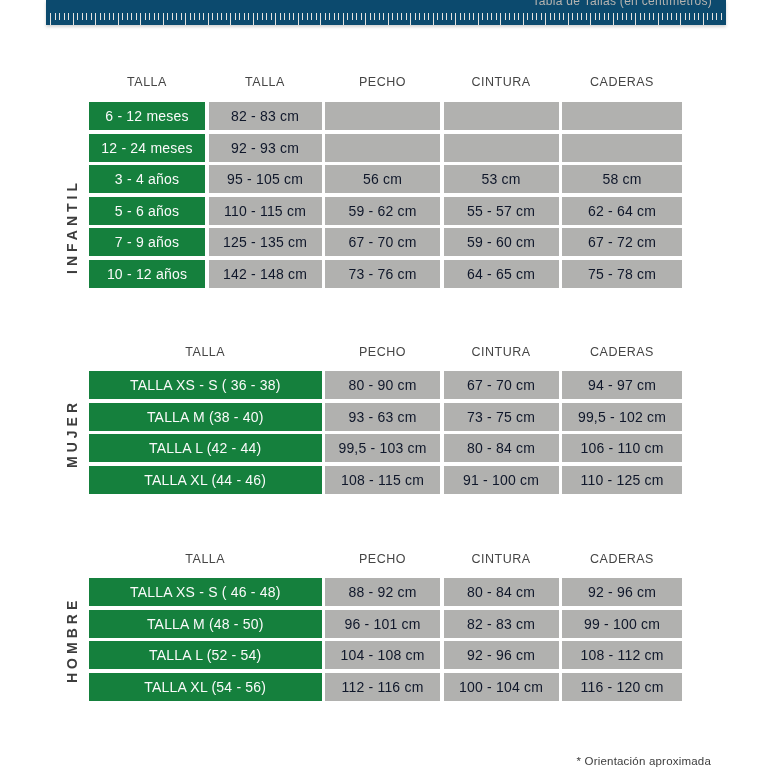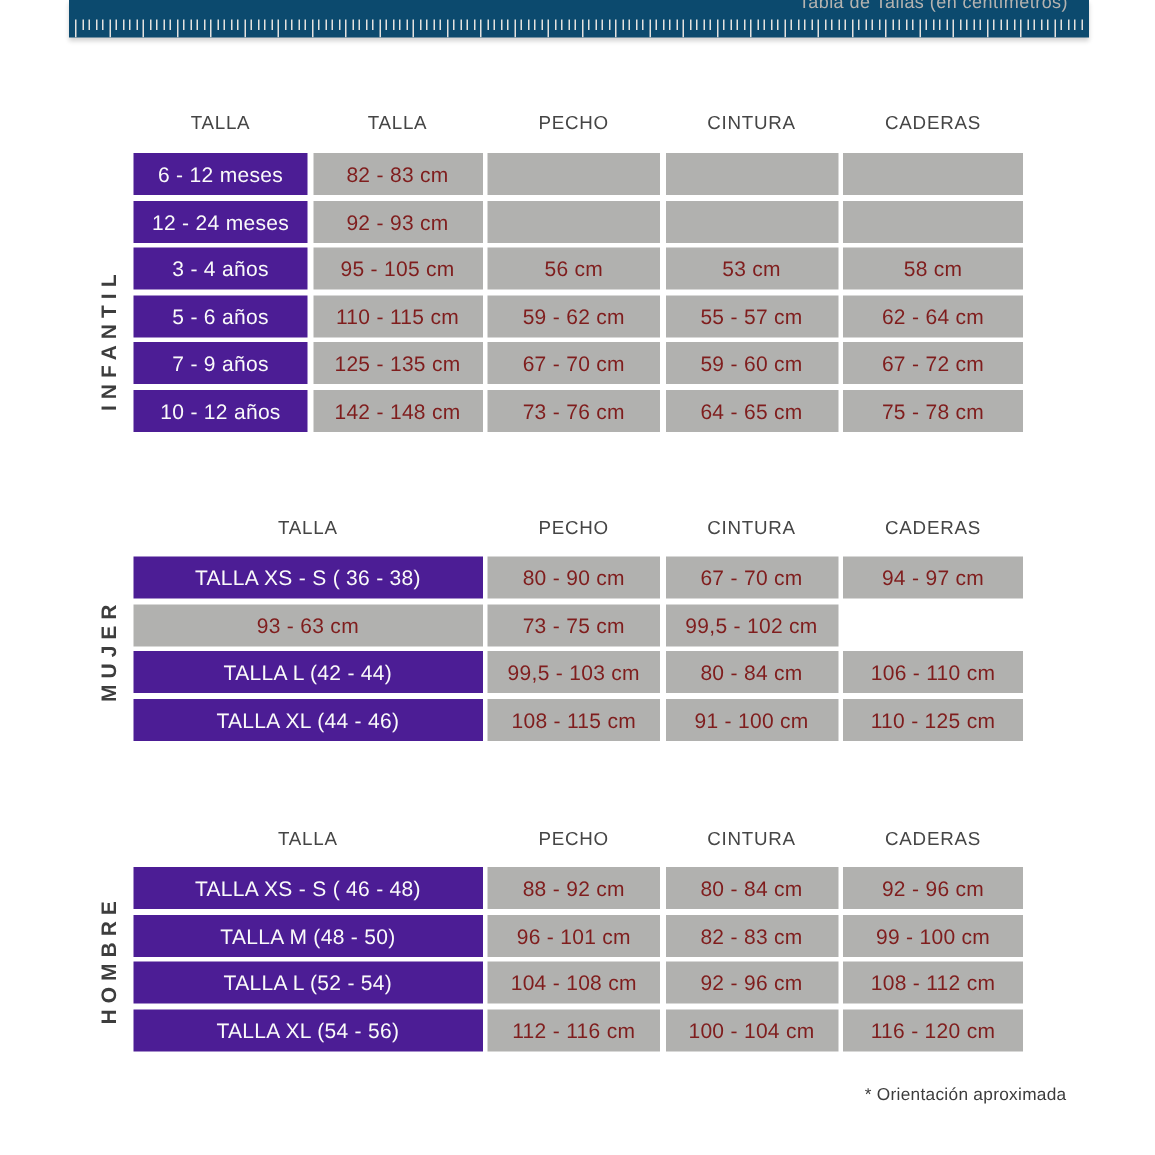--- a/index.html
+++ b/index.html
@@ -54,37 +54,37 @@
     font-size:12.5px; letter-spacing:0.5px;
     color:#454545;
   }
 
   .trow { height:28px; margin-bottom:3.5px; }
   .cell {
     display:flex; align-items:center; justify-content:center;
     font-size:14px; letter-spacing:0.2px;
     white-space:nowrap;
   }
-  .cell-dark  { background:#4c1d95; color:#fafafa; }
-  .cell-light { background:#b1b1af; color:#7f1d1d; }
+  .cell-dark  { background:#15803d; color:#fafafa; }
+  .cell-light { background:#b1b1af; color:#0f172a; }
 
   
   .vlabel {
     position:absolute; left:-28px; width:22px;
     display:flex; align-items:center; justify-content:center;
     writing-mode:vertical-rl; transform:rotate(180deg);
     font-weight:bold; font-size:14px; letter-spacing:4px;
     color:#3d3d3d;
   }
   #t-infantil .vlabel { top:93px; height:124px; }
   #t-mujer .vlabel, #t-hombre .vlabel { top:30px; height:122px; }
 
   
   .footnote {
-    position:absolute; right:59px; top:724px;
+    position:absolute; right:59px; top:755px;
     font-size:11.5px; color:#3c3c3c;
     letter-spacing:0.2px;
     text-align:right;
   }
 </style>
 </head>
 <body>
 
 <div class="banner">
   <div class="banner-title">Tabla de Tallas (en centímetros)</div>
@@ -306,20 +306,21 @@
       <div class="hcell">CADERAS</div>
     </div>
   <div class="tbody">
       <div class="trow">
         <div class="cell cell-dark">TALLA XS - S ( 36 - 38)</div>
         <div class="cell cell-light">80 - 90 cm</div>
         <div class="cell cell-light">67 - 70 cm</div>
         <div class="cell cell-light">94 - 97 cm</div>
       </div>
       <div class="trow">
+        <div class="cell cell-dark">TALLA M (38 - 40)</div>
         <div class="cell cell-light">93 - 63 cm</div>
         <div class="cell cell-light">73 - 75 cm</div>
         <div class="cell cell-light">99,5 - 102 cm</div>
       </div>
       <div class="trow">
         <div class="cell cell-dark">TALLA L (42 - 44)</div>
         <div class="cell cell-light">99,5 - 103 cm</div>
         <div class="cell cell-light">80 - 84 cm</div>
         <div class="cell cell-light">106 - 110 cm</div>
       </div>

